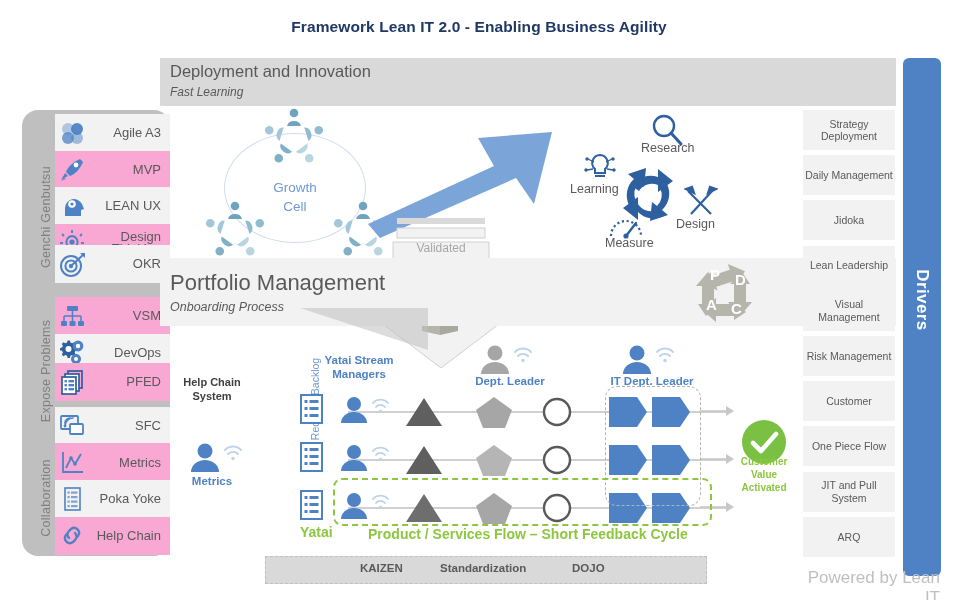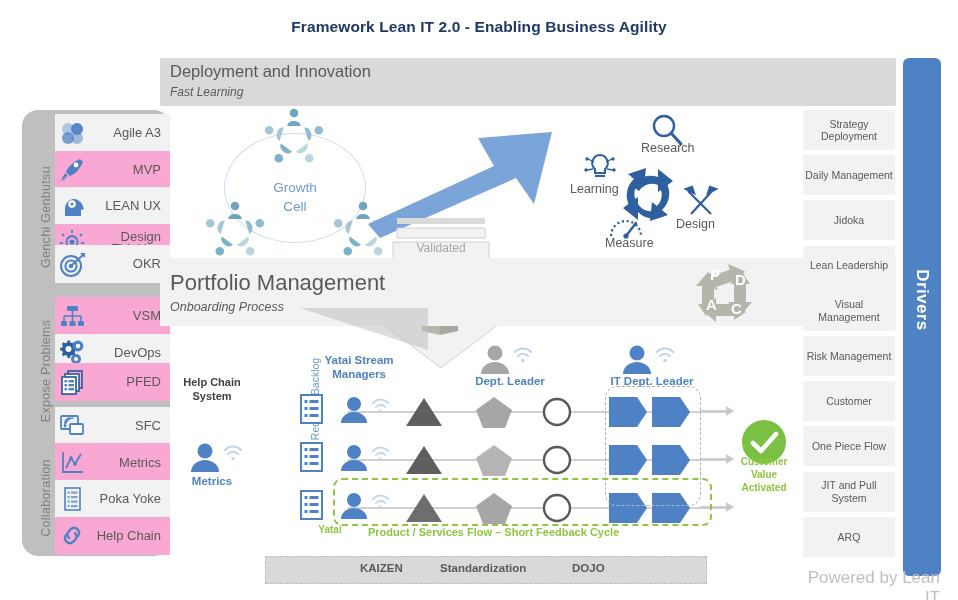--- a/index.html
+++ b/index.html
@@ -116,25 +116,25 @@
   
   #it-dash{
     left:605px;top:386px;width:94px;height:118px;
     border:1.5px dashed #b3b3b3;border-radius:12px;
   }
   #yatai-dash{
     left:333px;top:478px;width:375px;height:44px;
     border:2.5px dashed #8dc63f;border-radius:9px;
   }
   #yatai-label{
-    left:300px;top:524px;width:60px;text-align:center;
-    font-size:10px;font-weight:bold;color:#8dc63f;
+    left:300px;top:524px;width:60px;
+    font-size:14px;font-weight:bold;color:#8dc63f;
   }
   #flow-caption{
-    left:368px;top:526px;font-size:11px;font-weight:bold;color:#8dc63f;white-space:nowrap;
+    left:368px;top:526px;font-size:14px;font-weight:bold;color:#8dc63f;white-space:nowrap;
   }
 
   #cva-label{
     left:725px;top:455px;width:78px;text-align:center;
     font-size:10px;font-weight:bold;color:#8dc63f;line-height:13px;
   }
 
   
   #kaizen-bar{
     left:265px;top:556px;width:440px;height:26px;background:#d9d9d9;

